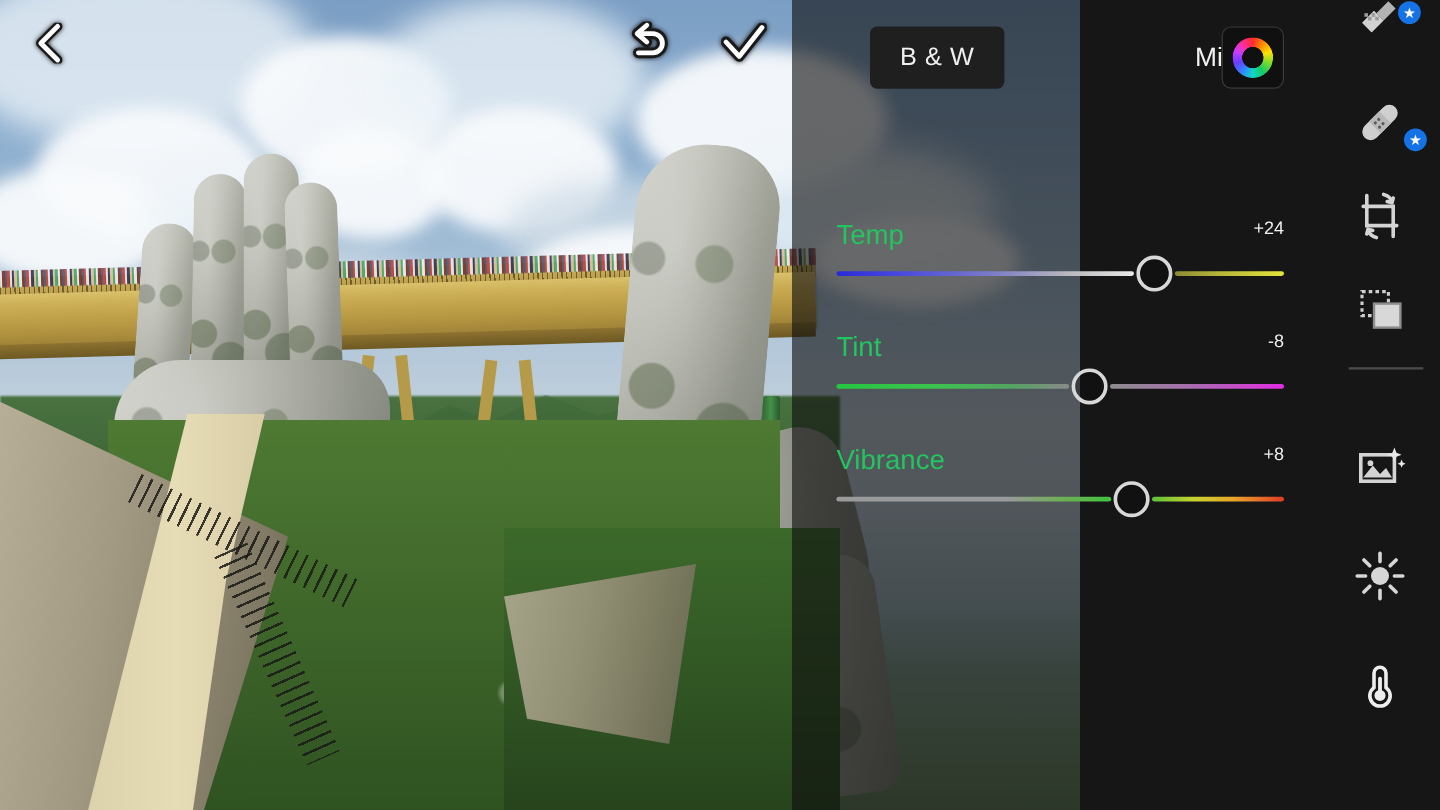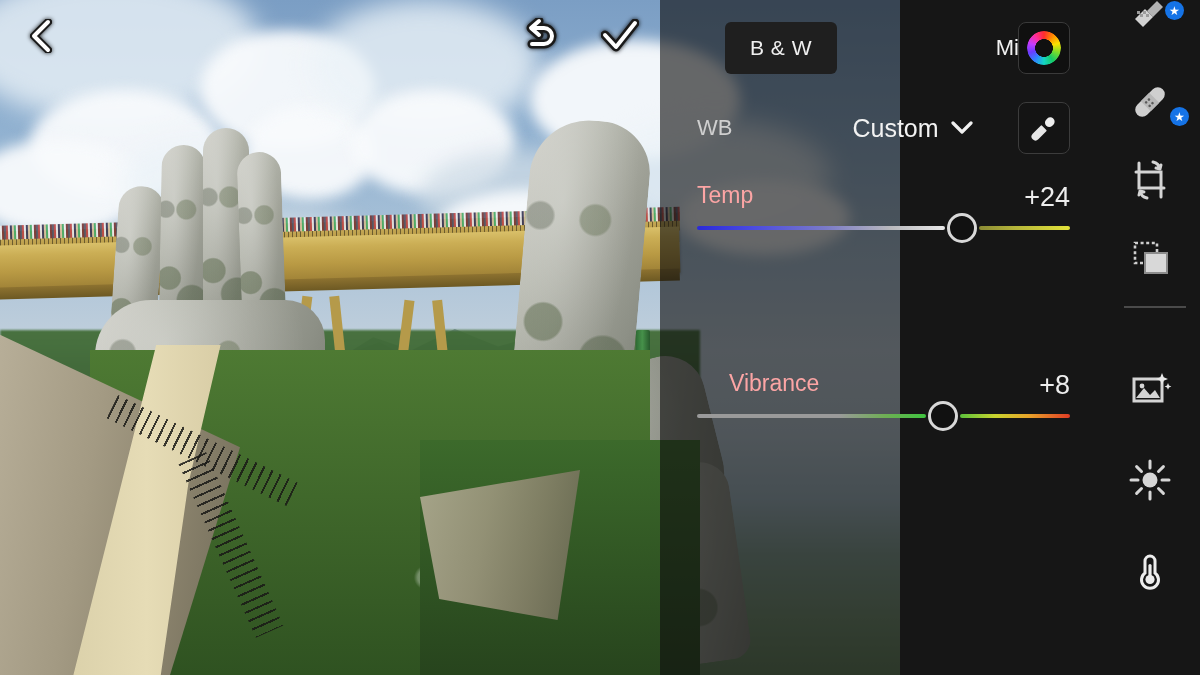--- a/index.html
+++ b/index.html
@@ -166,22 +166,22 @@
     display:flex; align-items:center; justify-content:center; gap:12px;
     color:#f2f2f2; font-size:25px; cursor:pointer;
   }
   .wb-drop { position:absolute; left:358px; top:2px; width:52px; height:52px;
     background:#141414; border:1px solid #3c3c3c; border-radius:8px;
     display:flex; align-items:center; justify-content:center; cursor:pointer; }
 
   
   .slider-group { position:absolute; left:0; width:440px; }
   .sl-head { position:relative; height:36px; }
-  .sl-name { position:absolute; left:37px; top:0; color:#fca5a5; font-size:23px; }
-  .sl-val  { position:absolute; right:30px; top:0; color:#ededed; font-size:27px; }
+  .sl-name { position:absolute; left:37px; top:0; color:#22c55e; font-size:23px; }
+  .sl-val  { position:absolute; right:30px; top:0; color:#ededed; font-size:15px; }
   .sl-track { position:absolute; left:37px; top:44px; width:373px; height:4px; }
   .seg { position:absolute; top:0; height:4px; border-radius:2px; }
   .thumb {
     position:absolute; width:30px; height:30px; margin-top:-13px;
     border:3px solid #d8d8d8; border-radius:50%;
     background:rgba(10,10,10,.35); cursor:pointer;
   }
 
   
   .rail { position:absolute; left:1100px; top:0; width:100px; height:675px; background:#161616; }
@@ -310,53 +310,46 @@
       <div class="row-bw">
         <div class="bw-btn">
           <span>B &amp; W</span>
         </div>
         <div class="mix-label">Mix</div>
         <div class="mix-swatch">
           <div class="wheel"></div>
         </div>
       </div>
 
-      <div class="row-wb">
-        <div class="wb-label">WB</div>
-        <div class="wb-value">
-          <span>Custom</span>
-          <svg width="22" height="14" viewBox="0 0 22 14">
-            <path d="M2 2 L11 11 L20 2" fill="none" stroke="#f0f0f0" stroke-width="3.2" stroke-linecap="round" stroke-linejoin="round"></path>
-          </svg>
-        </div>
-        <div class="wb-drop">
-          <svg width="30" height="30" viewBox="0 0 30 30">
-            <g stroke="#e6e6e6" stroke-width="2" fill="none" stroke-linecap="round" stroke-linejoin="round">
-              <path d="M5 25 L14 16"></path>
-              <path d="M4.4 25.6 a3 3 0 0 1 0-4.2 l8-8 4.2 4.2 -8 8 a3 3 0 0 1 -4.2 0 z" fill="#e6e6e6"></path>
-            </g>
-            <rect x="16.5" y="4.2" width="8.6" height="10" rx="4.2" transform="rotate(45 20.8 9.2)" fill="#ededed"></rect>
-          </svg>
-        </div>
-      </div>
 
       <div class="slider-group" style="top:182px;">
         <div class="sl-head">
           <div class="sl-name">Temp</div>
           <div class="sl-val">+24</div>
         </div>
         <div class="sl-track">
           <div class="seg" style="left: 0%; width: 66.5%; background: linear-gradient(90deg, rgb(42, 42, 216) 0%, rgb(74, 74, 224) 22%, rgb(122, 122, 200) 52%, rgb(185, 185, 189) 78%, rgb(232, 232, 232) 100%);"></div>
           <div class="seg" style="left: 75.5%; width: 24.5%; background: linear-gradient(90deg, rgb(138, 138, 53) 0%, rgb(181, 181, 58) 40%, rgb(227, 227, 58) 100%);"></div>
           <div class="thumb" style="left: calc(71% - 15px);"></div>
         </div>
       </div>
 
-
-      <div class="slider-group" style="top:370px;padding-left:32px;">
+      <div class="slider-group" style="top:276px;">
+        <div class="sl-head">
+          <div class="sl-name">Tint</div>
+          <div class="sl-val">-8</div>
+        </div>
+        <div class="sl-track">
+          <div class="seg" style="left: 0%; width: 52%; background: linear-gradient(90deg, rgb(37, 198, 63) 0%, rgb(60, 196, 78) 40%, rgb(84, 164, 99) 75%, rgb(138, 138, 138) 100%);"></div>
+          <div class="seg" style="left: 61%; width: 39%; background: linear-gradient(90deg, rgb(141, 141, 141) 0%, rgb(166, 111, 174) 45%, rgb(226, 45, 226) 100%);"></div>
+          <div class="thumb" style="left: calc(56.5% - 15px);"></div>
+        </div>
+      </div>
+
+      <div class="slider-group" style="top:370px;">
         <div class="sl-head">
           <div class="sl-name">Vibrance</div>
           <div class="sl-val">+8</div>
         </div>
         <div class="sl-track">
           <div class="seg" style="left: 0%; width: 61.5%; background: linear-gradient(90deg, rgb(154, 154, 154) 0%, rgb(154, 154, 154) 62%, rgb(111, 174, 85) 82%, rgb(63, 196, 63) 100%);"></div>
           <div class="seg" style="left: 70.5%; width: 29.5%; background: linear-gradient(90deg, rgb(92, 194, 60) 0%, rgb(200, 211, 46) 32%, rgb(232, 165, 42) 62%, rgb(224, 60, 37) 100%);"></div>
           <div class="thumb" style="left: calc(66% - 15px);"></div>
         </div>
       </div>

